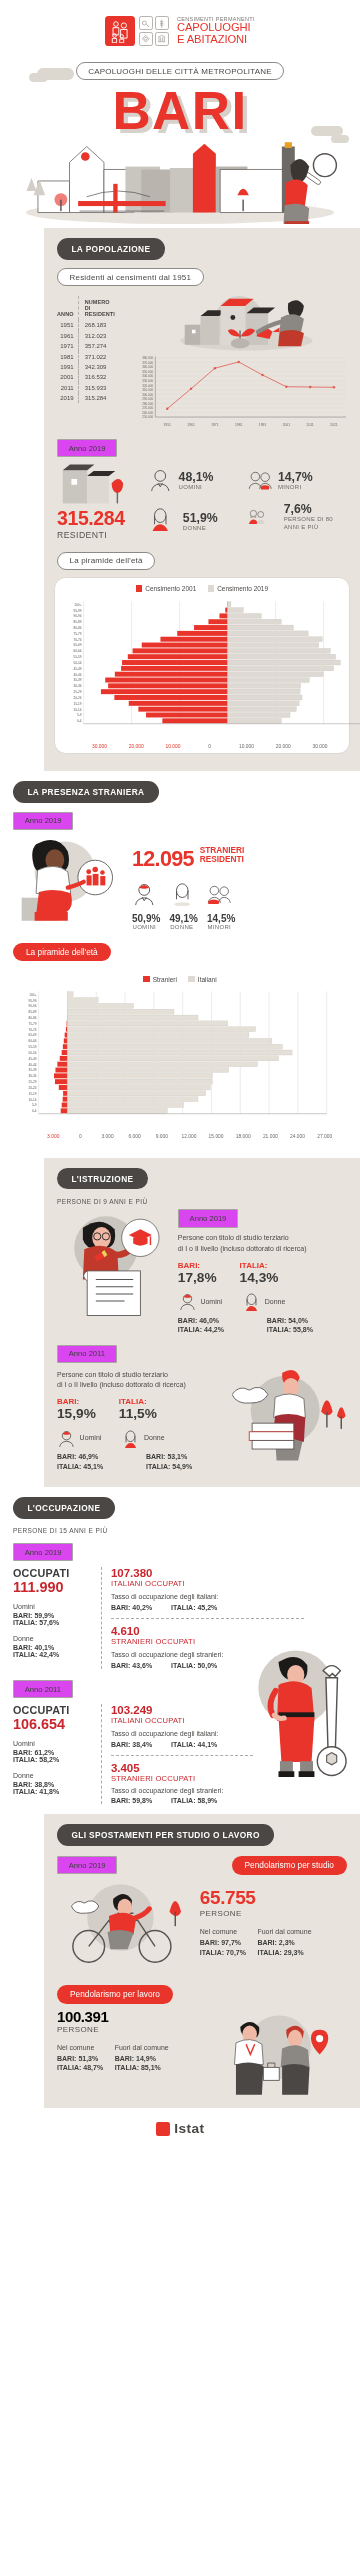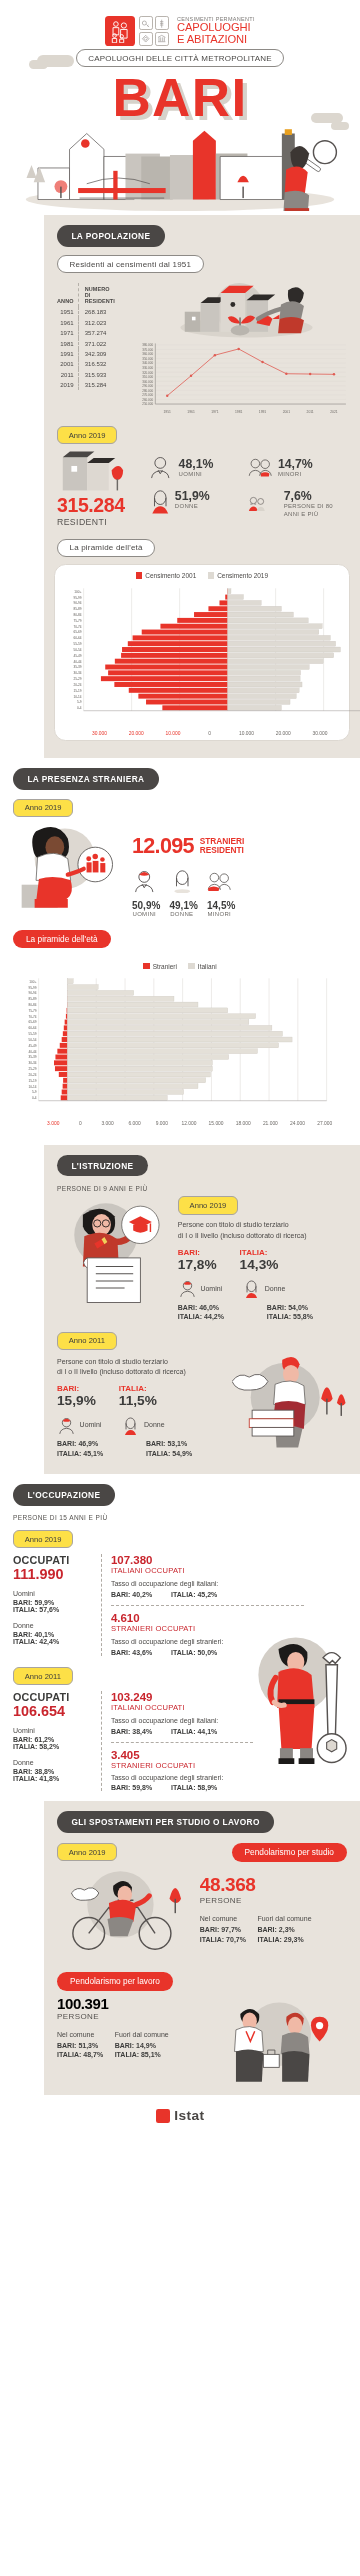--- a/index.html
+++ b/index.html
@@ -47,22 +47,22 @@
   
   .chip-dark {
     display:inline-block; background:#4a4745; color:#fff; font-weight:bold;
     font-size:8.3px; letter-spacing:0.4px; padding:5.8px 14.4px; border-radius:13px;
   }
   .chip-red {
     display:inline-block; background:#e8342a; color:#fff;
     font-size:8.3px; padding:4.3px 13px; border-radius:11.5px;
   }
   .chip-white {
-    display:inline-block; background:#fde047; color:#3c3c3b; border:0.7px solid #a8a49f;
-    font-size:7.6px; padding:3.6px 10.8px; border-radius:6px;
+    display:inline-block; background:#d946ef; color:#3c3c3b; border:0.7px solid #a8a49f;
+    font-size:7.6px; padding:3.6px 10.8px; border-radius:1px;
   }
   .chip-row { padding:10px 0 0 13px; }
 
   
   .cens-wrap { display:flex; padding:10px 13px 0 13px; gap:4.3px; }
   .cens-left { width:95px; }
   .cens-table { width:100%; border-collapse:collapse; font-size:6px; color:#4a4846; }
   .cens-table th { font-weight:bold; font-size:5.5px; text-align:right; padding:2.2px 4.3px 3.6px 0;
                    letter-spacing:0.1px; vertical-align:bottom; }
   .cens-table td { text-align:right; padding:2.2px 4.3px 2.2px 0; }
@@ -163,21 +163,21 @@
             </svg>
         </div>
       </div>
       <div class="logo-txt">
         <div class="l1">CENSIMENTI PERMANENTI</div>
         <div class="l2">CAPOLUOGHI</div>
         <div class="l3">E ABITAZIONI</div>
       </div>
     </div>
 
-    <div class="center" style="position:relative;">
+    <div class="center" style="margin-top:13px; position:relative;">
       <div class="cloud" style="width:37px;height:12.3px;left:37px;top:5.8px;"></div>
       <div class="cloud" style="width:19px;height:9.4px;left:29px;top:10.8px;"></div>
       <span class="pill-outline" style="position:relative;z-index:2;">CAPOLUOGHI DELLE CITTÀ METROPOLITANE</span>
     </div>
 
     <div class="title-bari">
       <span class="title-shadow" data-shadow="BARI">BARI</span>
       <div class="cloud" style="width:32px;height:10px;right:17.3px;top:46px;position:absolute;"></div>
       <div class="cloud" style="width:17.3px;height:8px;right:11.5px;top:55px;position:absolute;"></div>
     </div>
@@ -404,21 +404,21 @@
                 <path d="M19 31 q1 -8 9 -9 q9 1 10 9"></path>
               </g>
             <path d="M21 27 q7 -4 14 0 l-1 5 h-13z" fill="#e8342a"></path>
           </svg>
           <div>
               <div class="statnum">14,7%</div>
                <div class="statlbl">MINORI</div>
             </div>
         </div>
 
-        <div style="display:flex;align-items:flex-start;gap:2px;">
+        <div style="display:flex;align-items:flex-end;gap:10px;">
           <svg class="picon" viewBox="0 0 34 34">
             <g fill="none" stroke="#575351" stroke-width="1.3">
                 <ellipse cx="17" cy="12" rx="8" ry="9.5"></ellipse>
                 <path d="M9 12 v12 M25 12 v12"></path>
               </g>
             <path d="M6 34 q4 -10 11 -10 q7 0 11 10z" fill="#e8342a"></path>
           </svg>
           <div>
               <div class="statnum">51,9%</div>
                <div class="statlbl">DONNE</div>
@@ -554,21 +554,21 @@
               <rect x="102" y="57" width="7" height="14"></rect>
             <circle cx="114" cy="49" r="3.8"></circle>
               <rect x="110.5" y="55" width="8" height="16"></rect>
             <circle cx="124" cy="53" r="3.2"></circle>
               <rect x="121" y="58" width="7" height="13"></rect>
             </g>
           <path d="M76 74 q14 -4 22 -8" stroke="#e8342a" stroke-width="6" fill="none" stroke-linecap="round"></path>
         </svg>
       </div>
       <div style="flex:1;padding-top:11.5px;">
-        <div style="display:flex;align-items:center;gap:5.8px;">
+        <div style="display:flex;align-items:flex-start;gap:5.8px;">
           <span style="font-size:21.6px;font-weight:bold;color:#e8342a;letter-spacing:-0.7px;">12.095</span>
           <span style="font-size:8.3px;font-weight:bold;color:#e8342a;line-height:1.1;">
             <span style="display:block">STRANIERI</span>
             <span style="display:block">RESIDENTI</span>
           </span>
         </div>
         <div style="display:flex;gap:13px;margin-top:10px;">
           <div class="center">
             <svg class="picon" viewBox="0 0 34 34">
               <g fill="none" stroke="#575351" stroke-width="1.3">
@@ -981,21 +981,21 @@
           <ellipse cx="94" cy="42" rx="10" ry="12" fill="#f0b9a6"></ellipse>
           <path d="M72 54 q22 -10 38 2 l-4 24 h-32z" fill="#e8342a"></path>
           <path d="M70 76 q20 -6 36 2 l-8 22 h-24z" fill="#8b8783"></path>
           <path d="M110 56 q12 -4 18 -12" stroke="#e8342a" stroke-width="7" fill="none" stroke-linecap="round"></path>
           <path d="M20 40 q8 -10 18 -4 q12 -8 20 4 q-4 10 -18 10 q-16 2 -20 -10z" fill="#fff" stroke="#575351" stroke-width="1.2"></path>
           <path d="M156 48 q8 -30 16 0 q-6 12 -16 0z" fill="#e8342a"></path>
             <rect x="163" y="48" width="2" height="20" fill="#575351"></rect>
         </svg>
       </div>
       <div style="flex:1;padding-top:10px;">
-        <div style="font-size:19px;font-weight:bold;color:#e8342a;letter-spacing:-0.4px;">48.368</div>
+        <div style="font-size:19px;font-weight:bold;color:#e8342a;letter-spacing:-0.4px;">65.755</div>
         <div style="font-size:8px;color:#55524f;letter-spacing:0.4px;">PERSONE</div>
         <div style="display:flex;gap:11.5px;margin-top:8.7px;">
           <div>
             <div class="txt-sm">Nel comune</div>
             <div class="kv" style="margin-top:2.2px">BARI: 97,7%</div>
             <div class="kv" style="margin-top:2.2px">ITALIA: 70,7%</div>
           </div>
           <div>
             <div class="txt-sm">Fuori dal comune</div>
             <div class="kv" style="margin-top:2.2px">BARI: 2,3%</div>

